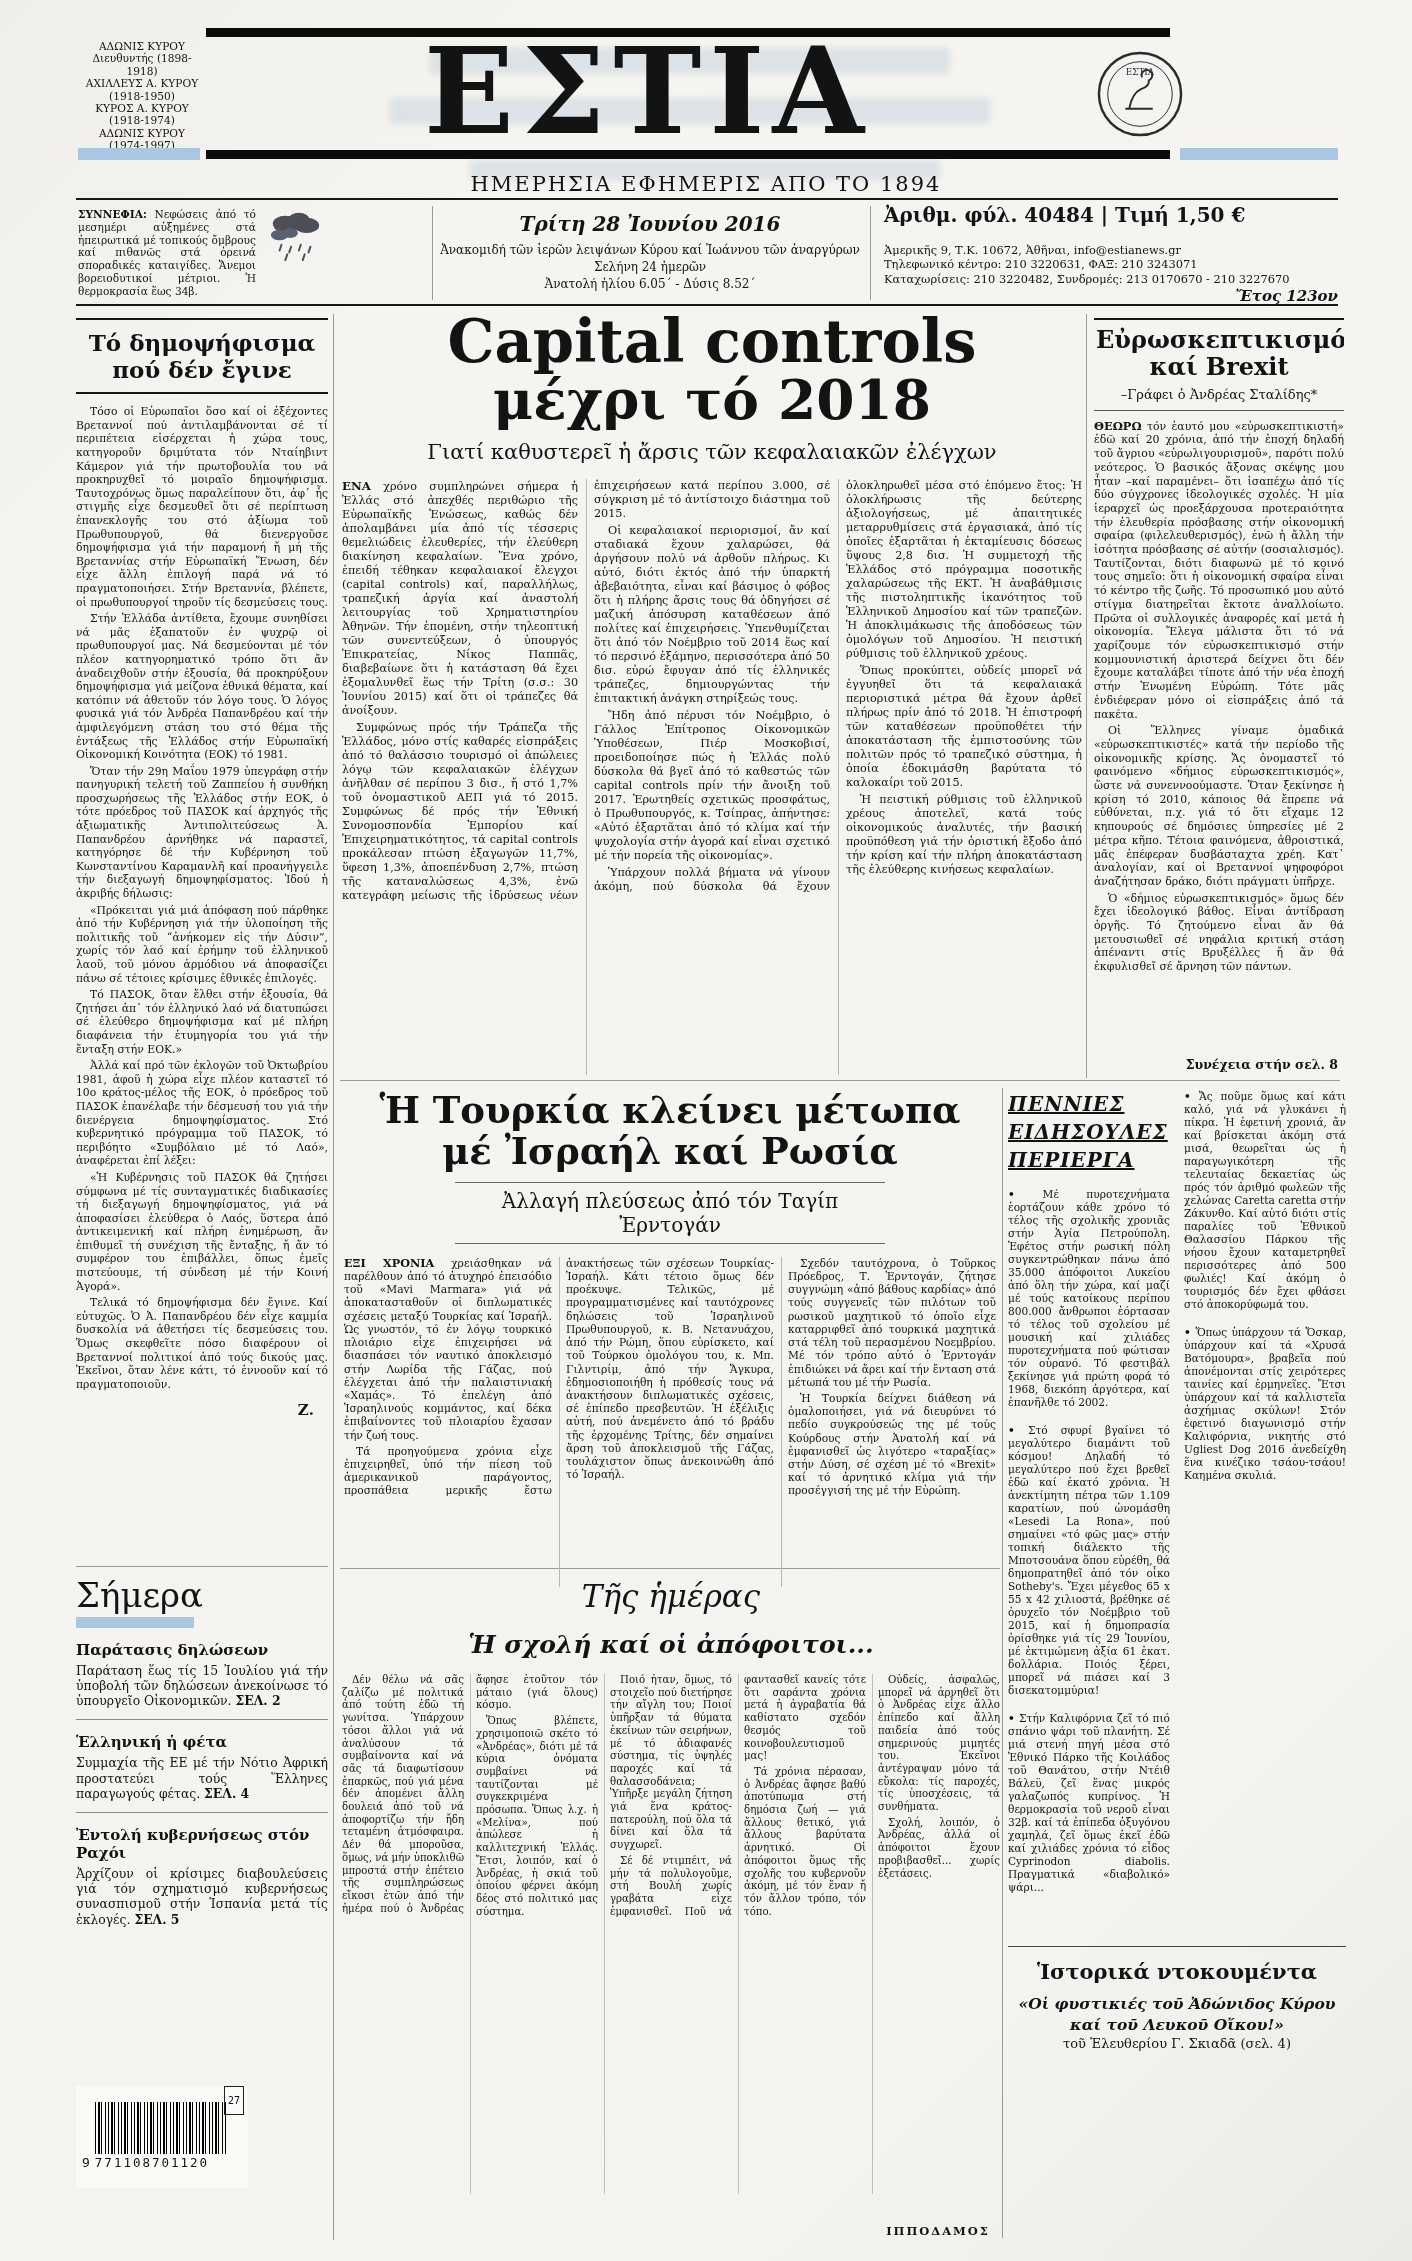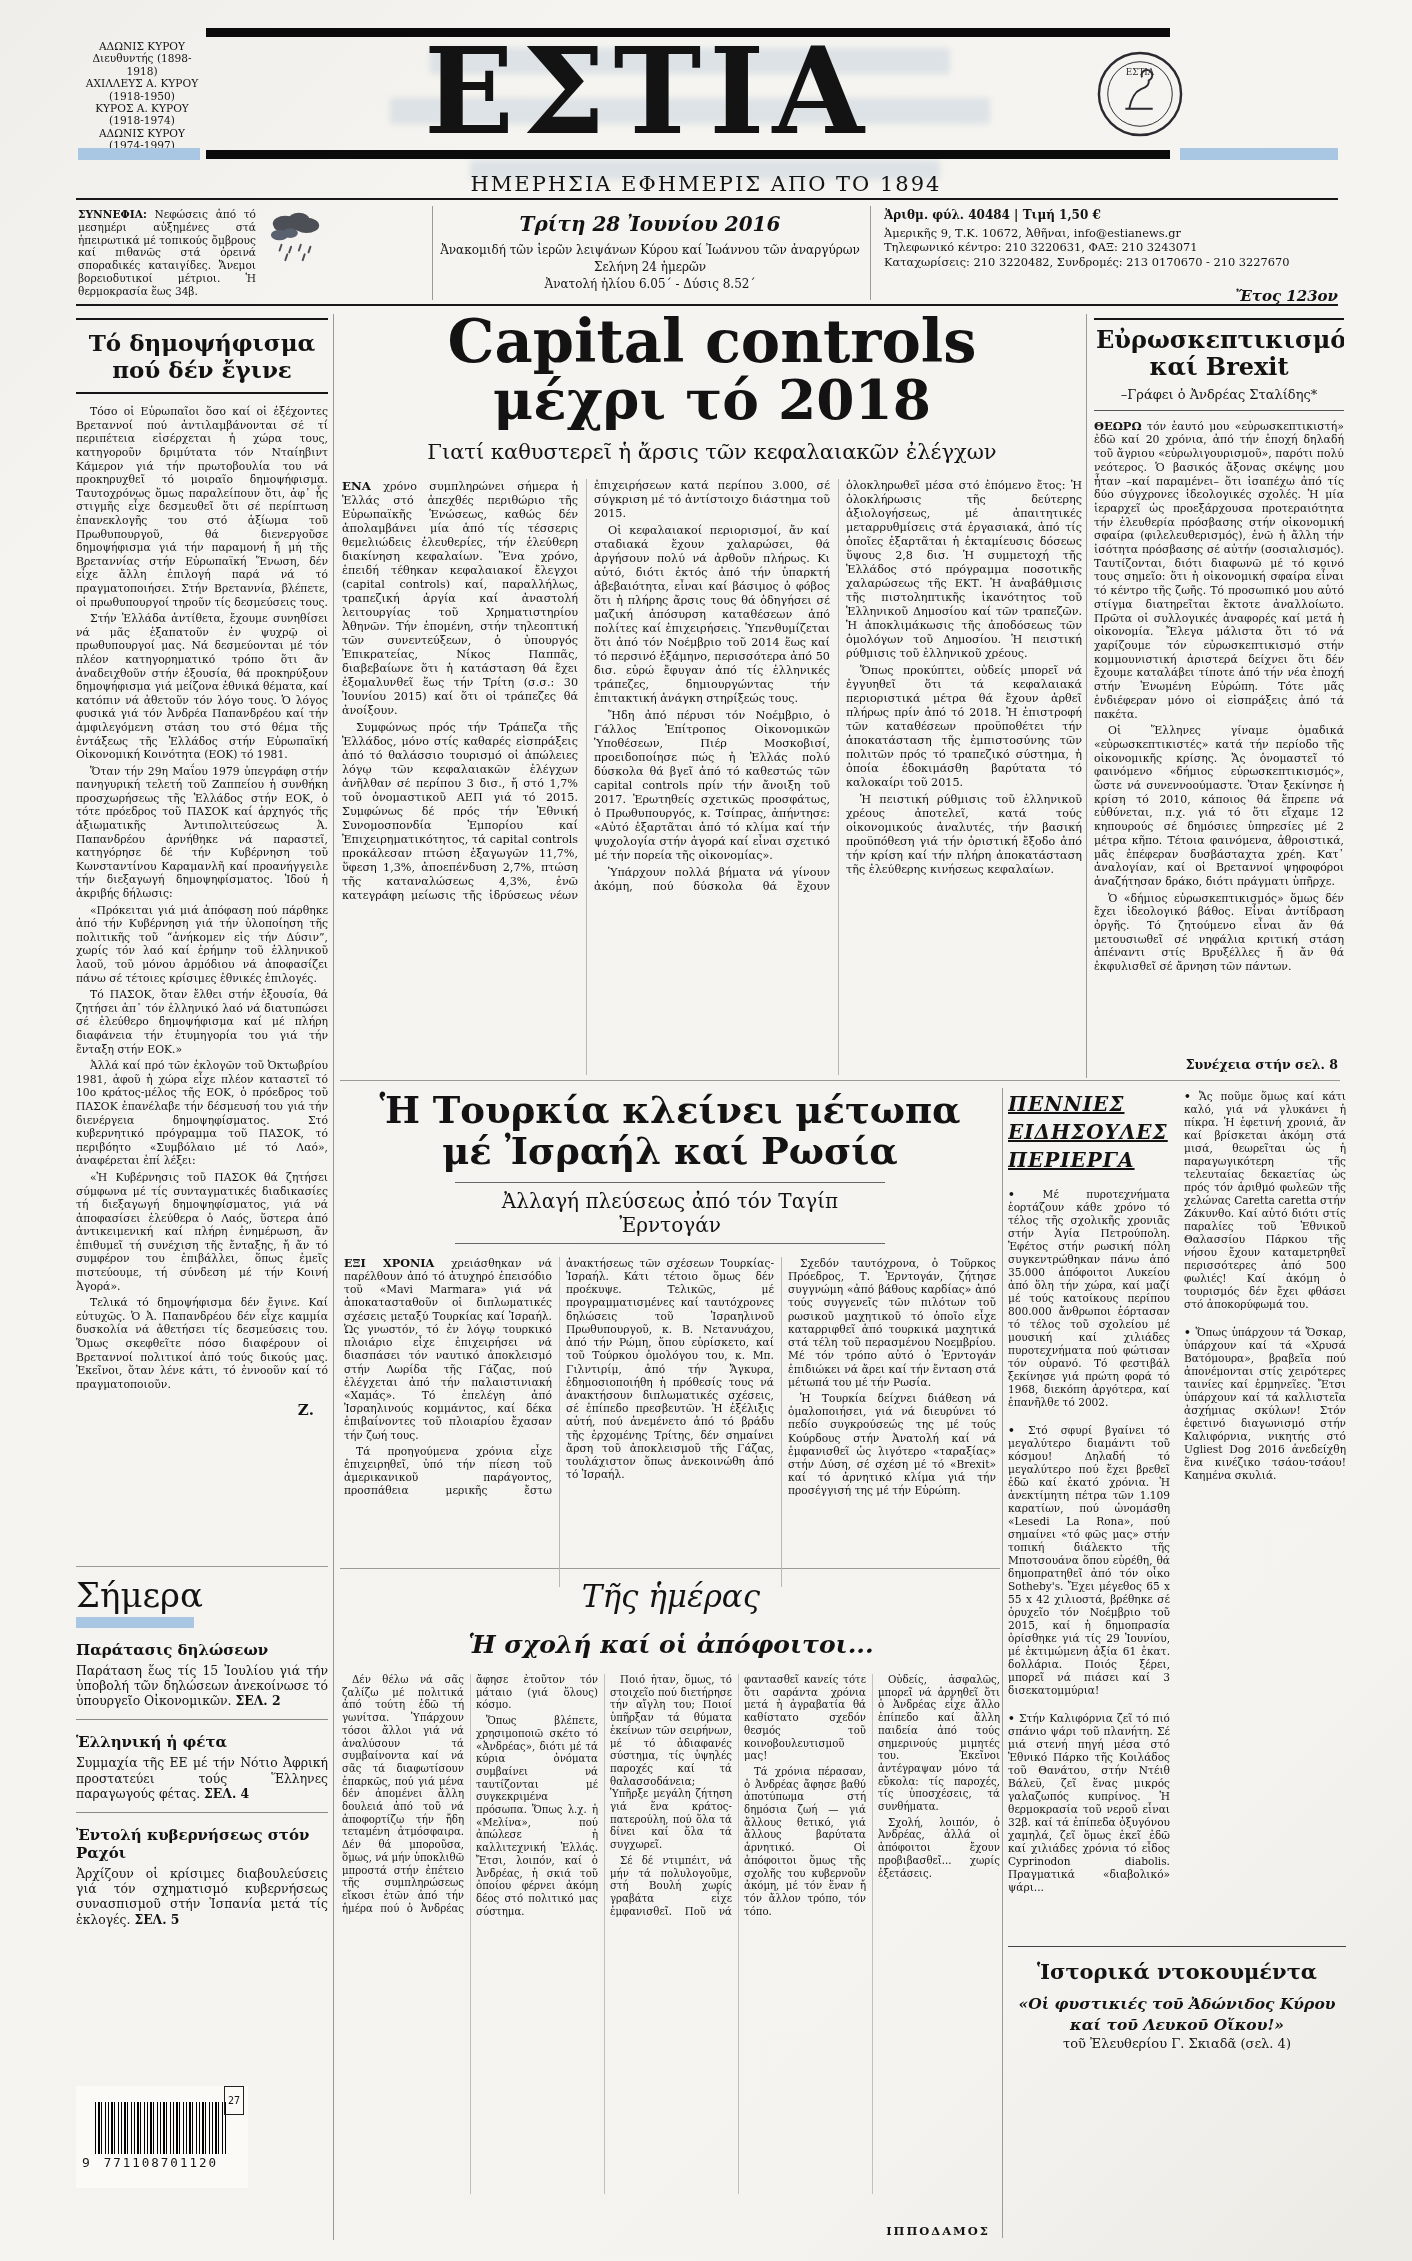--- a/index.html
+++ b/index.html
@@ -31,21 +31,21 @@
   .weather .wtxt { font-size:10.6px; line-height:12.8px; text-align:justify; width:178px; }
   .weather .wicon { width:62px; }
   .vhair { width:1px; background:#9b9a95; }
   .vh-a { left:432px; top:206px; height:94px; }
   .vh-b { left:870px; top:206px; height:94px; }
   .datebox { left:440px; top:212px; width:420px; text-align:center; }
   .dateline { font-size:20px; font-weight:700; font-style:italic; }
   .feast { font-size:12px; margin-top:7px; }
   .moon,.sun { font-size:12px; margin-top:3px; }
   .issuebox { left:884px; top:208px; width:456px; height:96px; font-size:11.4px; line-height:14.6px; }
-  .issueprice { font-size:12px; font-weight:700; margin-bottom:3px; }
+  .issueprice { font-size:20px; font-weight:700; margin-bottom:20px; }
   .yearline { position:absolute; right:2px; bottom:0; font-size:15px; font-weight:700; font-style:italic; }
   .rule2 { left:76px; top:304px; width:1262px; height:2px; }
   
   .v1 { left:333px; top:314px; height:1926px; width:1px; }
   .v2 { left:1086px; top:314px; height:764px; width:1px; }
   .v3 { left:1002px; top:1088px; height:1150px; width:1px; }
   .hA { left:340px; top:1080px; width:1000px; height:1px; }
   .hB { left:340px; top:1568px; width:660px; height:1px; }
   .hC { left:76px; top:1566px; width:252px; height:1px; }
   
@@ -111,21 +111,21 @@
   .od-sig { position:absolute; bottom:8px; right:10px; font-size:11.5px; font-weight:700; letter-spacing:2px; }
   
   .barcode { left:76px; top:2086px; width:172px; height:102px; background:#fbfaf7; }
   .bc-issue { position:absolute; top:0; right:4px; border:1px solid #222; font-size:10px; padding:8px 3px;
               font-family:"DejaVu Sans Mono",monospace; }
   .bc-row { display:flex; align-items:flex-end; gap:5px; padding:16px 0 0 6px; }
   .bc-9 { font-family:"DejaVu Sans Mono",monospace; font-size:13px; }
   .bc-barswrap { width:132px; }
   .bc-bars { height:52px;
     background:repeating-linear-gradient(to right,#000 0 1px,transparent 1px 3px,#000 3px 5px,transparent 5px 6px,#000 6px 7px,transparent 7px 10px,#000 10px 11px,transparent 11px 13px); }
-  .bc-digits { display:flex; justify-content:center; font-family:"DejaVu Sans Mono",monospace;
+  .bc-digits { display:flex; justify-content:flex-start; font-family:"DejaVu Sans Mono",monospace;
                font-size:12.5px; letter-spacing:2px; margin-top:1px; }
 </style>
 </head>
 <body>
 
 <div class="page">
 
   <div class="ghost" style="left:430px;top:48px;width:520px;height:26px;"></div>
   <div class="ghost" style="left:390px;top:98px;width:600px;height:26px;"></div>
   <div class="ghost" style="left:470px;top:160px;width:470px;height:20px;"></div>

